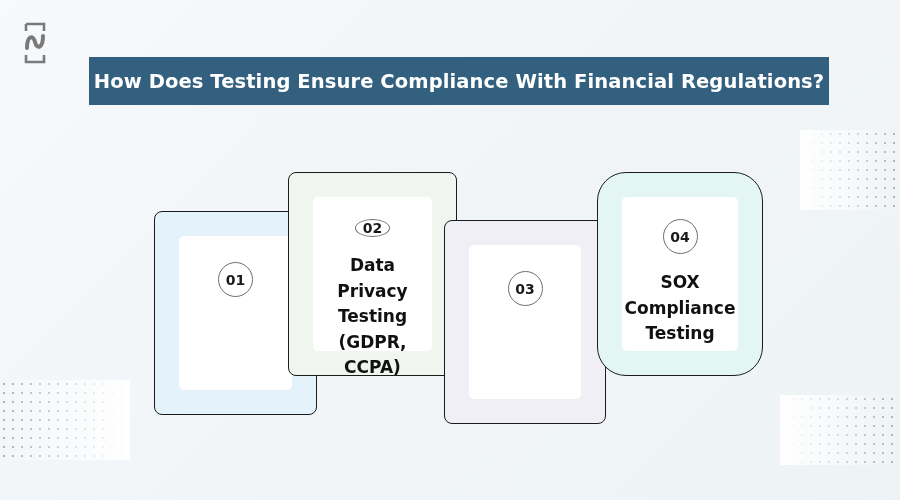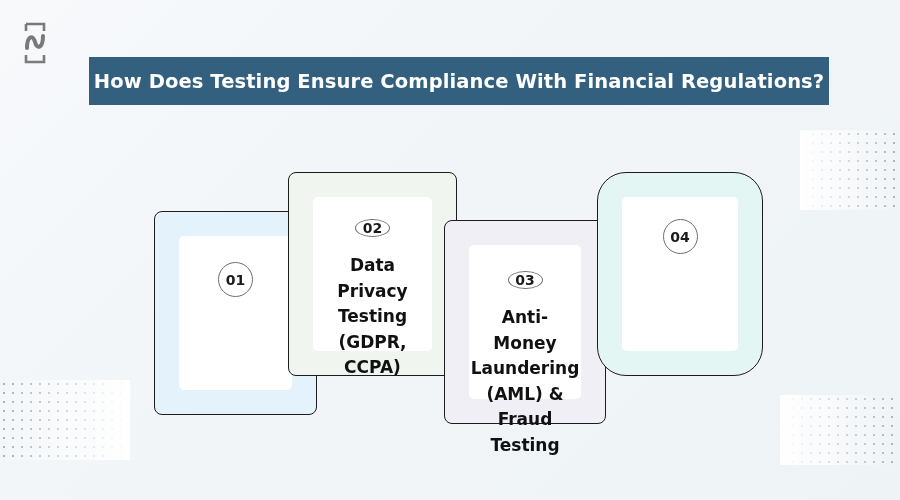--- a/index.html
+++ b/index.html
@@ -114,21 +114,21 @@
 <div class="card" id="card2">
   <div class="card-inner">
     <div class="badge">02</div>
     <div class="card-text">Data Privacy Testing (GDPR, CCPA)</div>
   </div>
 </div>
 
 <div class="card" id="card3">
   <div class="card-inner">
     <div class="badge">03</div>
-    <div class="card-text">Anti-Money Laundering (AML) &amp; Fraud Testing</div>
   </div>
 </div>
 
 <div class="card" id="card4">
   <div class="card-inner">
     <div class="badge">04</div>
+    <div class="card-text">SOX Compliance Testing</div>
   </div>
 </div>
 
 </body></html>

